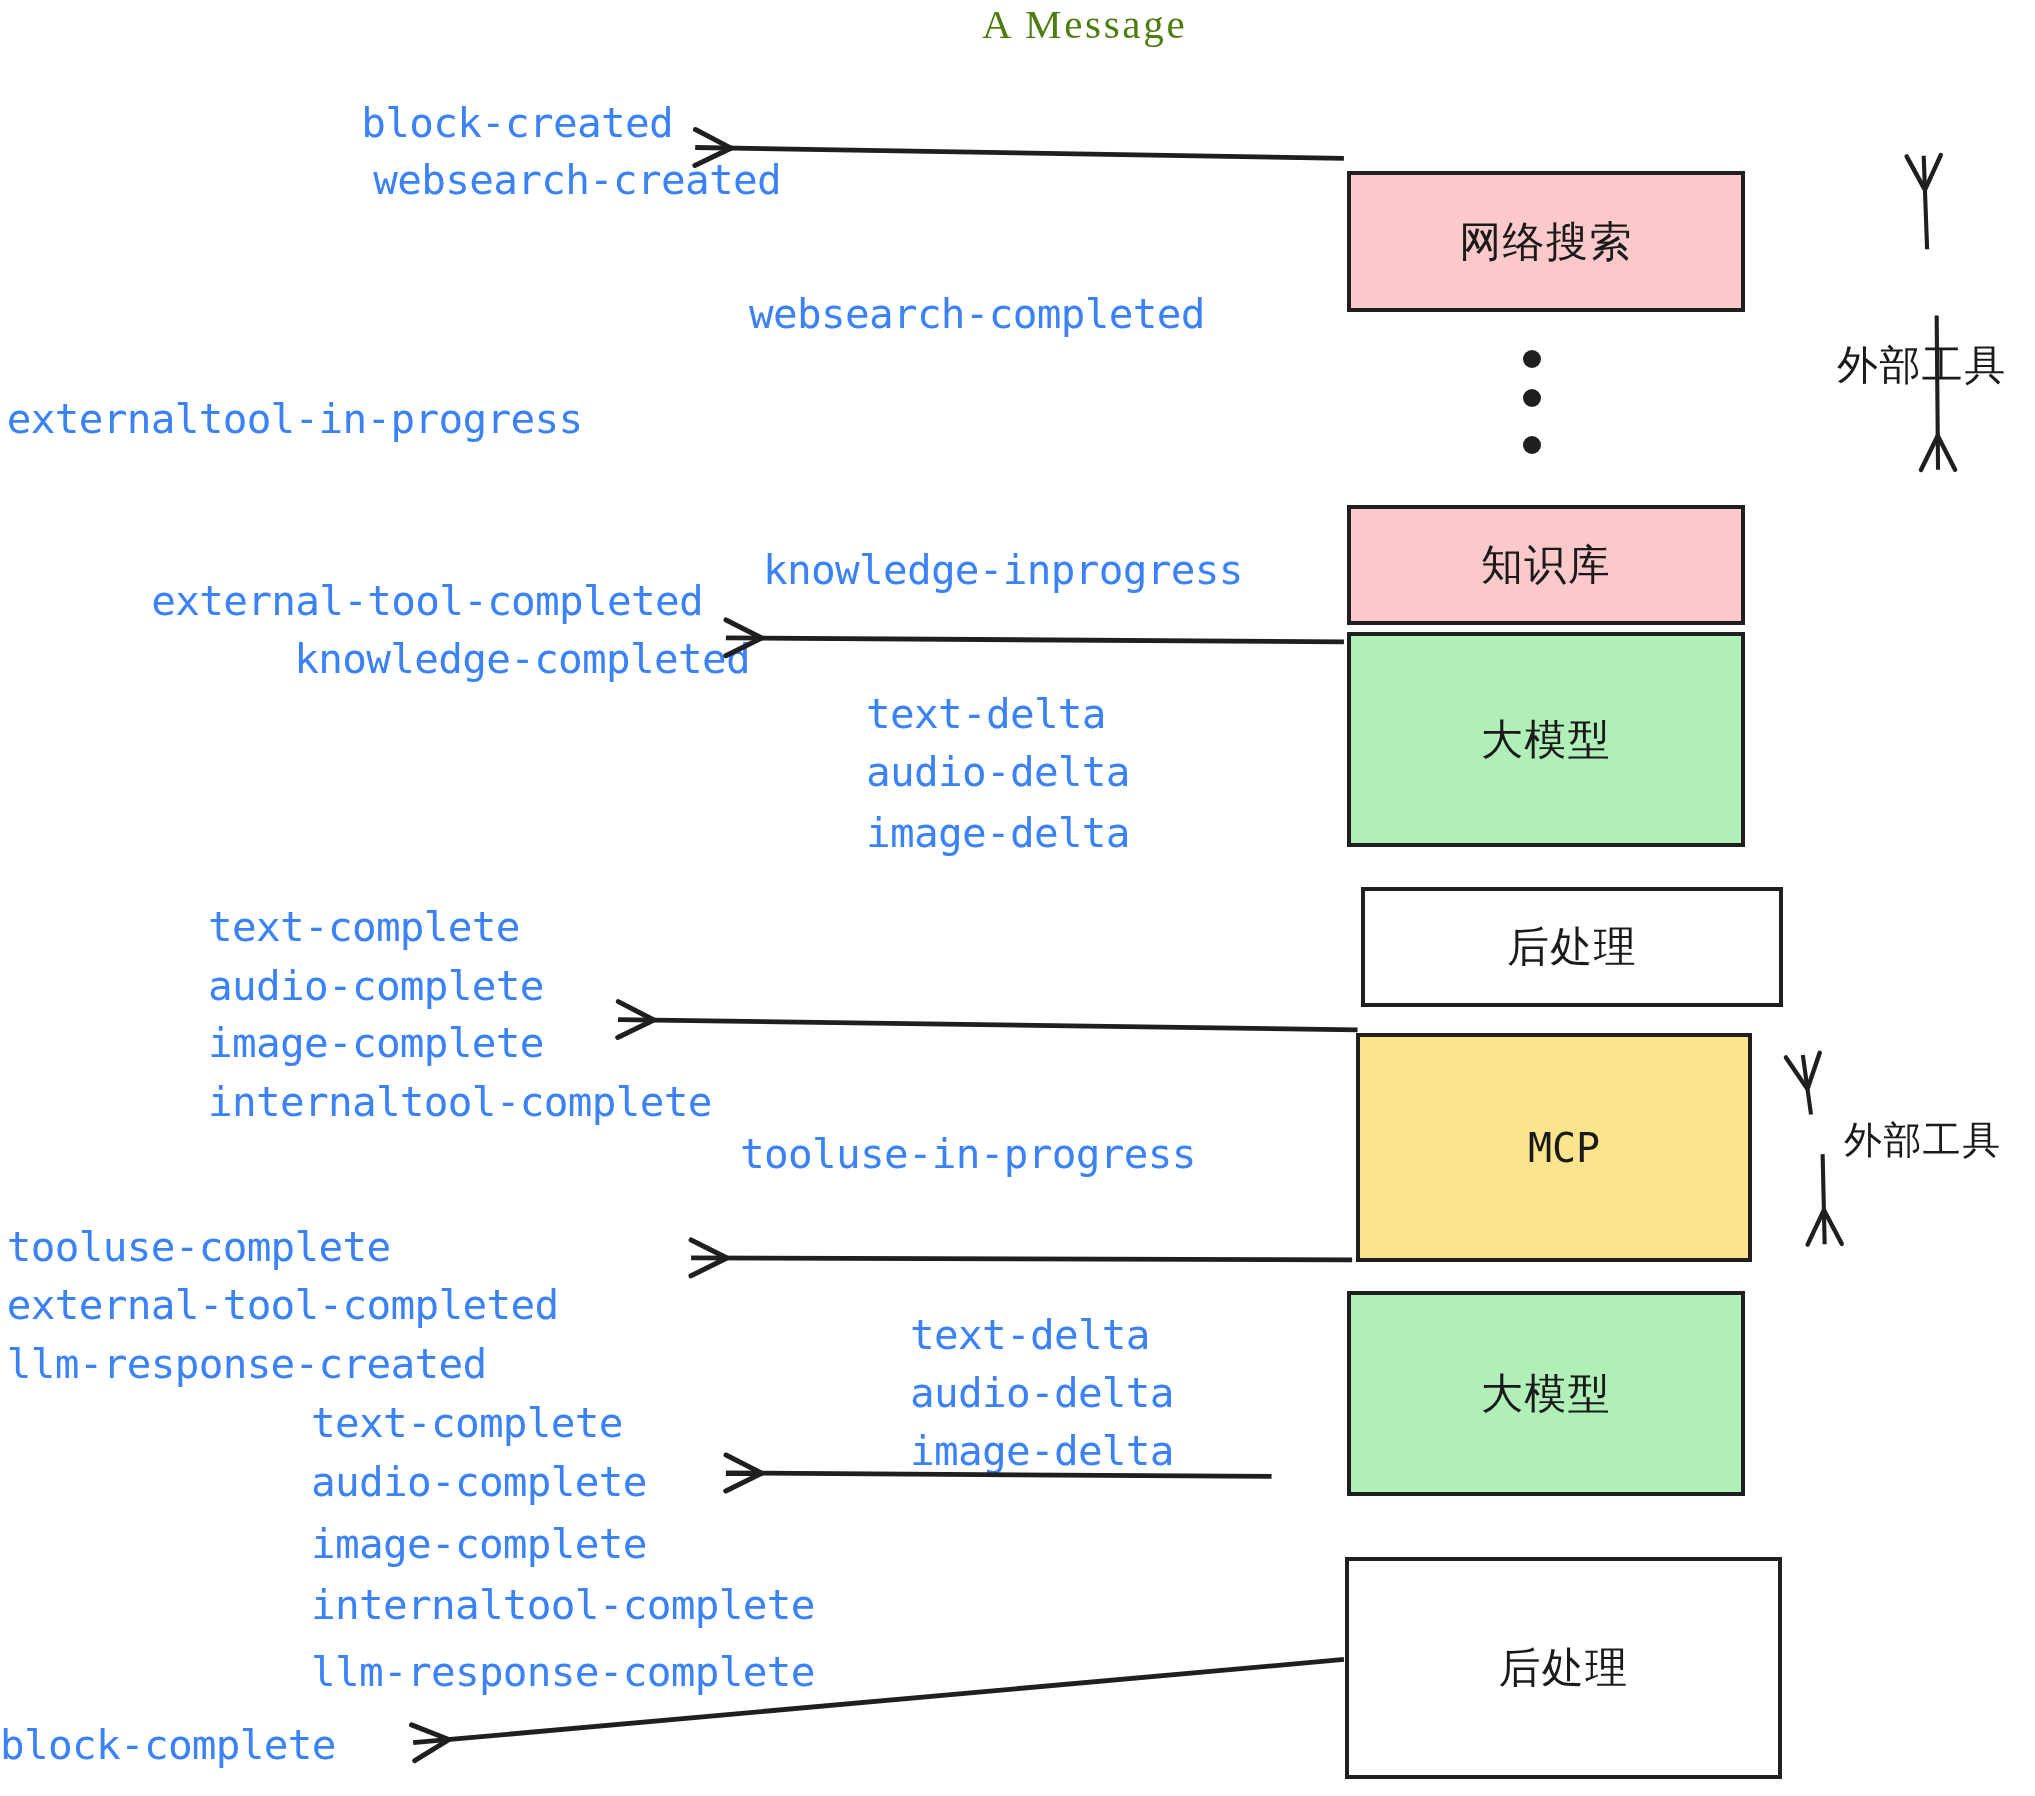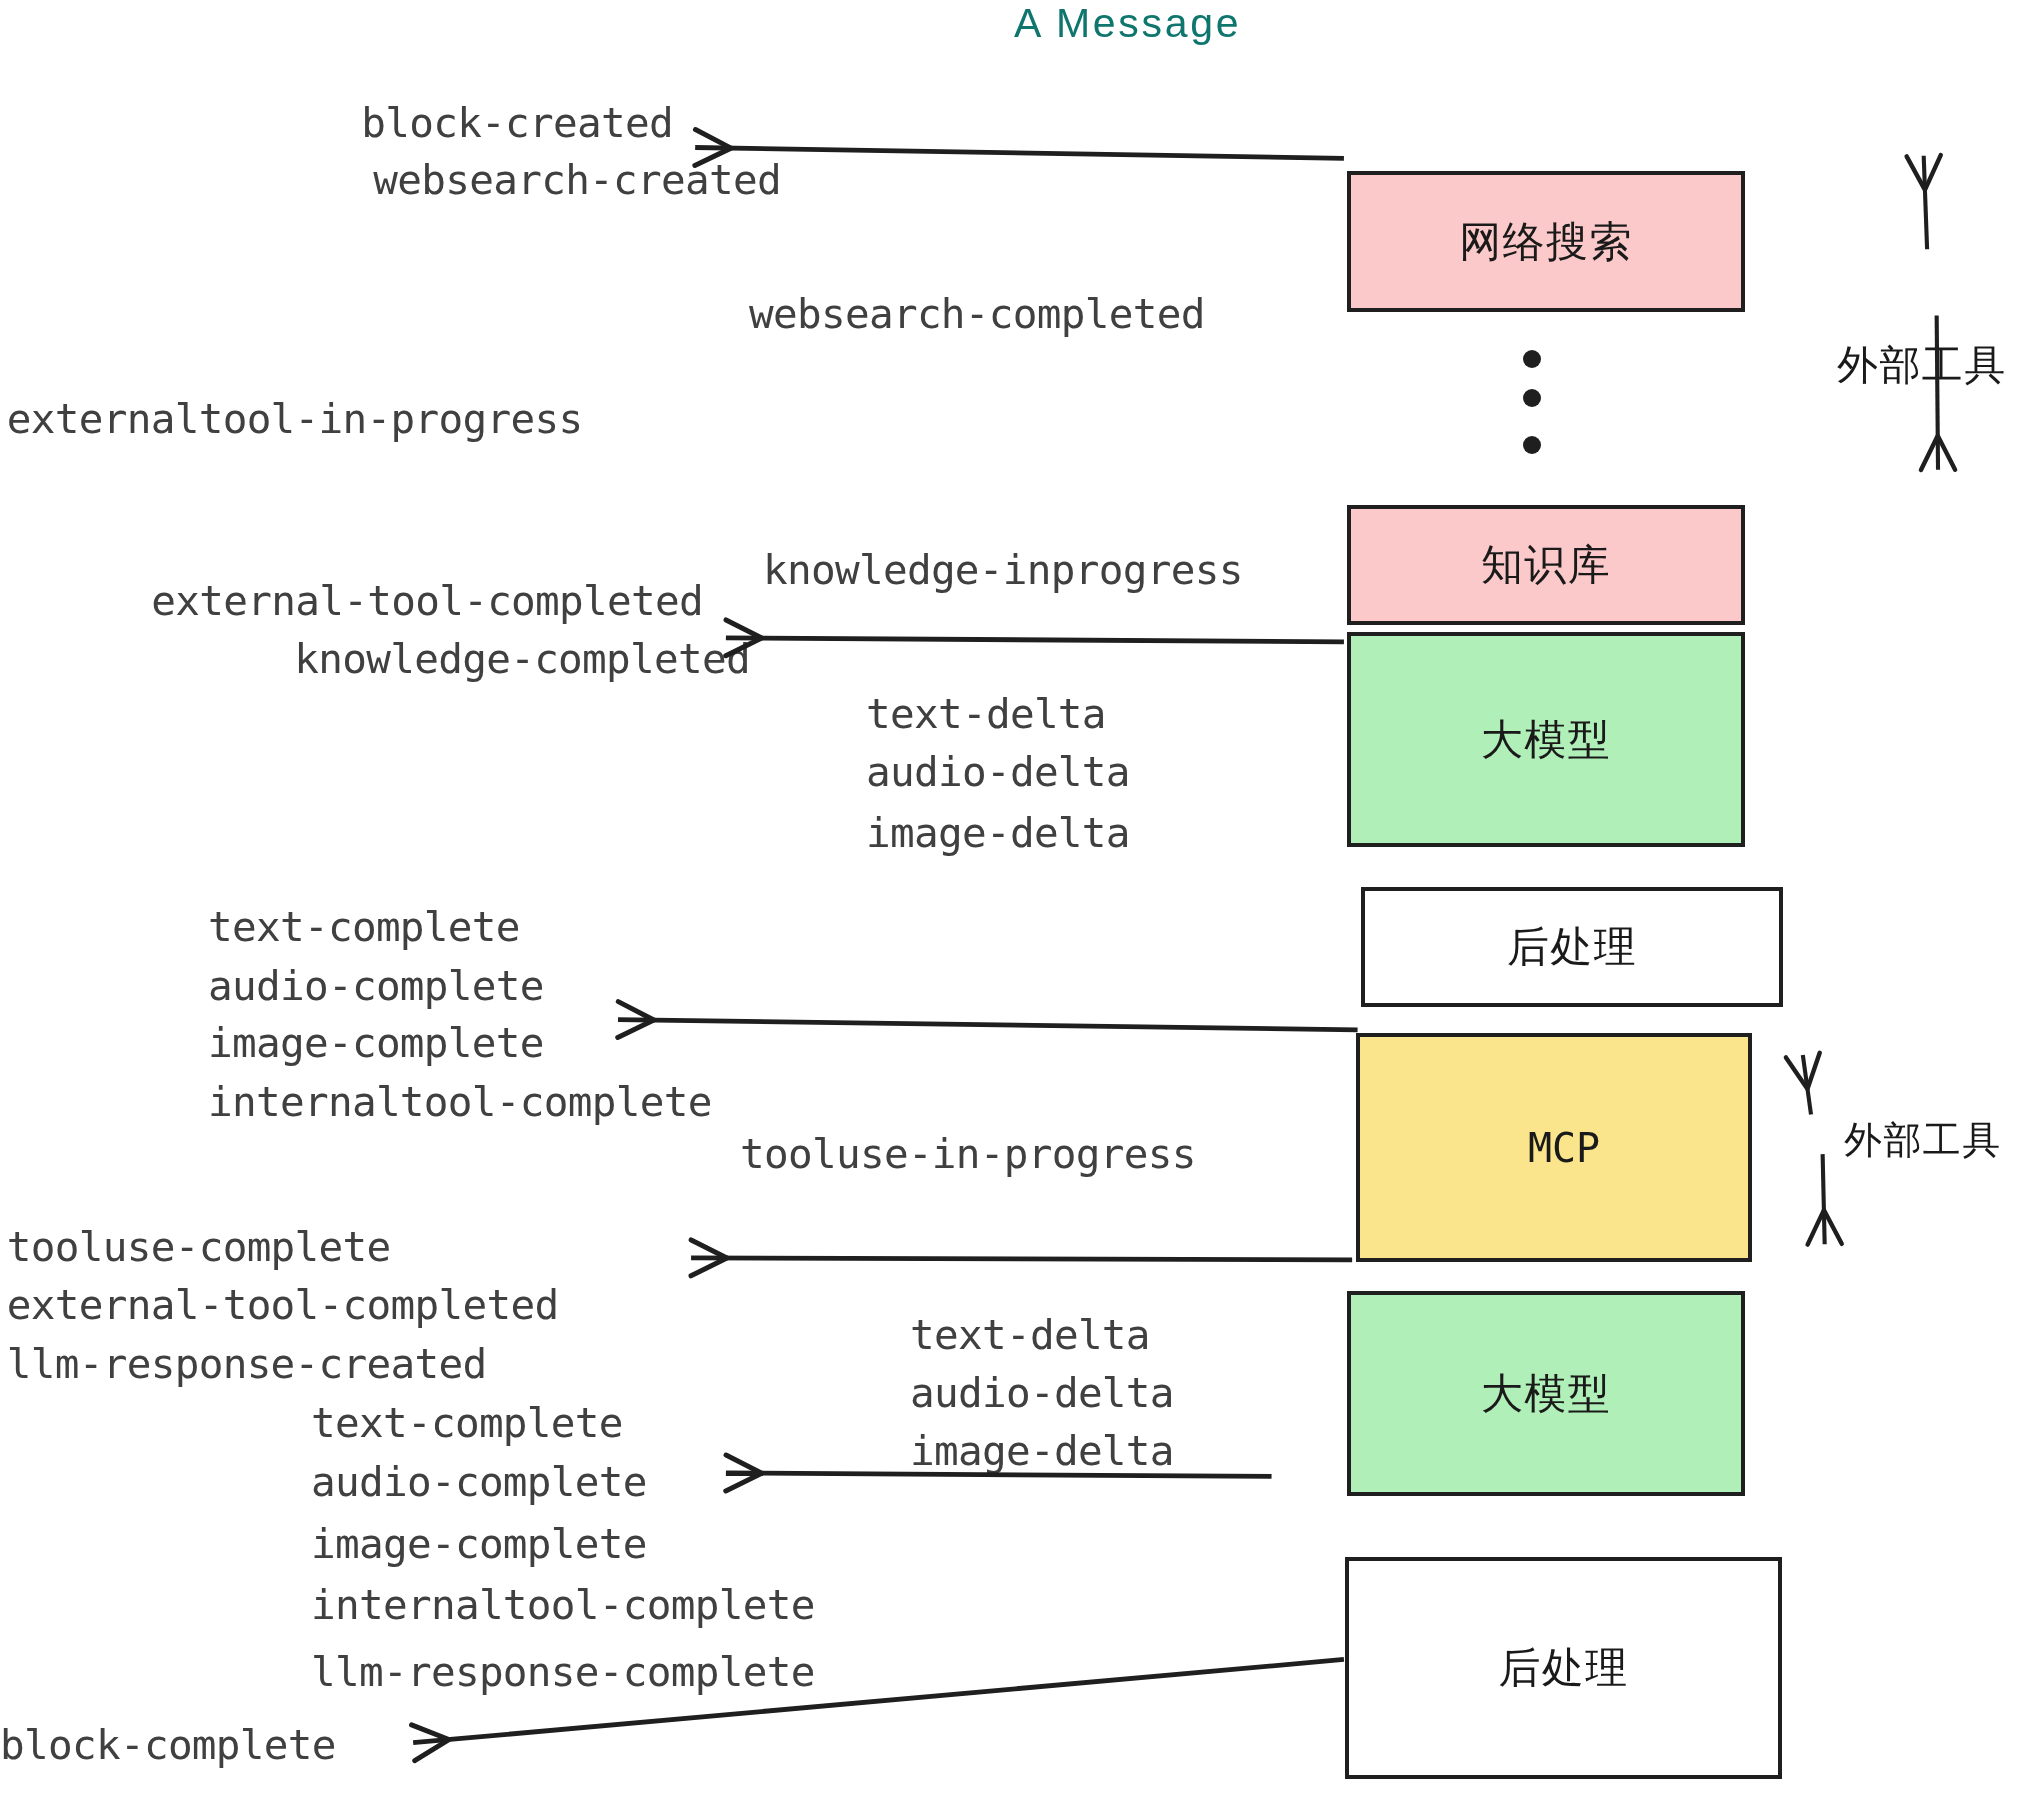--- a/index.html
+++ b/index.html
@@ -7,33 +7,32 @@
     position:relative;
     width:2035px;height:1796px;
     background:#ffffff;
     font-family:"DejaVu Sans Mono", monospace;
     overflow:hidden;
   }
   .evt{
     position:absolute;
     font-family:"DejaVu Sans Mono","Liberation Mono",monospace;
     font-size:41px;
-    color:#404040;
+    color:#3b82f6;
     white-space:nowrap;
     letter-spacing:-0.7px;
   }
   .evt.r{ text-align:right; }
   .title{
     position:absolute;
-    font-family:Liberation Sans, sans-serif;
+    font-family:Liberation Serif, serif;
     font-size:41px;
-    color:#0f766e;
+    color:#4d7c0f;
     white-space:nowrap;
     letter-spacing:2.7px;
-    margin-left:32px;
   }
   .box{
     position:absolute;
     border:4.1px solid #1f1f1f;
     box-sizing:border-box;
     display:flex;
     align-items:center;
     justify-content:center;
     font-family:"DejaVu Sans","Liberation Sans",sans-serif;
     font-size:42px;

